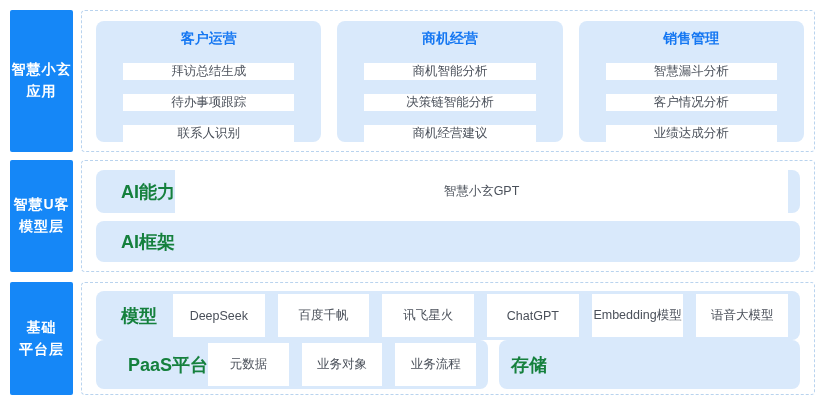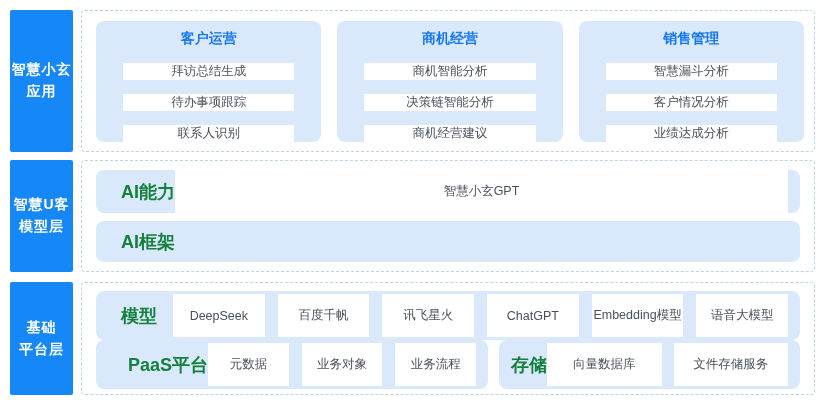--- a/index.html
+++ b/index.html
@@ -199,20 +199,16 @@
       <div class="bar paas">
         <div class="bar-title">PaaS平台</div>
         <div class="bar-chips">
           <div class="chip">元数据</div>
           <div class="chip">业务对象</div>
           <div class="chip">业务流程</div>
         </div>
       </div>
       <div class="bar storage">
         <div class="bar-title">存储</div>
-        <div class="bar-chips">
-          <div class="chip">向量数据库</div>
-          <div class="chip">文件存储服务</div>
-        </div>
       </div>
     </div>
   </div>
 </div>
 
 </body></html>

